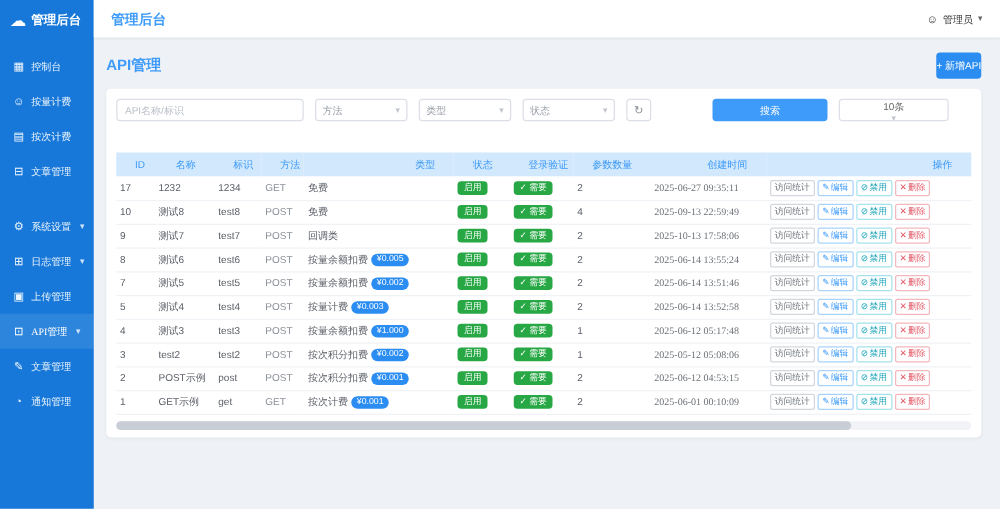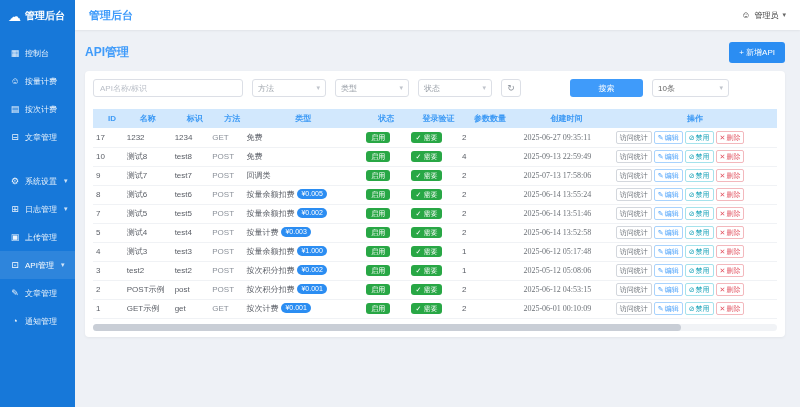--- a/index.html
+++ b/index.html
@@ -11,61 +11,61 @@
     background:#1778d9; color:#fff; }
   .logo { display:flex; align-items:center; gap:4px; padding:9px 6px 8px 8px; }
   .logo-icon { font-size:13px; line-height:1; }
   .logo-text { font-size:10px; font-weight:bold; white-space:nowrap; }
   .menu { margin-top:8px; }
   .side-item { display:flex; align-items:center; gap:5px; height:28px;
     padding-left:10px; cursor:pointer; color:rgba(255,255,255,.92); }
   .side-item.group-start { margin-top:16px; }
   .side-item.active { color:#fff; background:rgba(255,255,255,.10); }
   .si-icon { font-size:9px; width:10px; text-align:center; }
-  .si-label { font-size:8px; white-space:nowrap; }
+  .si-label { font-size:8px; white-space:nowrap;font-family:Liberation Serif, serif; }
   .si-chev { font-size:7px; margin-left:2px; color:rgba(255,255,255,.8); }
 
   
   .topbar { position:absolute; left:75px; top:0; width:725px; height:30px;
     background:#fff; box-shadow:0 1px 2px rgba(0,0,0,.06);
     display:flex; align-items:center; justify-content:space-between; padding:0 14px; }
   .topbar-title { color:#3f9bfa; font-size:11px; font-weight:bold; }
   .user-menu { display:flex; align-items:center; gap:4px; font-size:8px; color:#333; cursor:pointer; }
   .user-menu .u-icon { font-size:9px; }
   .user-menu .u-caret { font-size:7px; color:#666; }
 
   
   .content { position:absolute; left:75px; top:30px; width:725px; height:377px; padding:10px 15px 0 10px; }
   .page-head { display:flex; align-items:center; justify-content:space-between; margin:2px 0 8px 0; }
   .page-title { color:#3f9bfa; font-size:12px; font-weight:bold; }
   .btn-add { background:#2b8df2; color:#fff; border:none; border-radius:3px;
-    font-size:8px; padding:5px 10px; cursor:pointer; }
+    font-size:8px; padding:5px 0; cursor:pointer; }
 
   .card { background:#fff; border-radius:4px; box-shadow:0 1px 3px rgba(0,0,0,.05);
     padding:8px 8px 6px 8px; }
 
   
-  .filters { display:flex; align-items:center; gap:9px; margin-bottom:12px; }
+  .filters { display:flex; align-items:center; gap:9px; margin-bottom:25px; }
   .inp { width:150px; height:18px; border:1px solid #dcdfe6; border-radius:3px;
     font-size:8px; padding:0 6px; color:#555; font-family:inherit; }
   .inp::placeholder { color:#b9bec7; }
   .sel { width:74px; height:18px; border:1px solid #dcdfe6; border-radius:3px;
     display:flex; align-items:center; justify-content:space-between;
     padding:0 5px; font-size:8px; color:#9aa0a8; cursor:pointer; background:#fff; }
   .sel .caret { font-size:7px; color:#c0c4cc; }
   .btn-reset { width:20px; height:18px; border:1px solid #dcdfe6; border-radius:3px;
     background:#fff; color:#8a9099; font-size:9px; line-height:1; cursor:pointer; }
-  .btn-search { margin-left:40px; width:73px; height:18px; background:#3f9bfa; color:#fff;
+  .btn-search { margin-left:40px; width:92px; height:18px; background:#3f9bfa; color:#fff;
     border:none; border-radius:3px; font-size:8px; cursor:pointer; }
-  .sel.pagesize { width:77px; color:#666; }
+  .sel.pagesize { width:88px; color:#666;flex-direction:column; }
 
   
   table { width:100%; border-collapse:collapse; table-layout:fixed; }
-  thead th { background:#d2e8fd; color:#3d9af5; font-size:8px; font-weight:bold;
-    text-align:center; padding:4px 15px; white-space:nowrap; }
+  thead th { background:#d2e8fd; color:#3d9af5; font-size:8px; font-weight:normal;
+    text-align:right; padding:4px 15px; white-space:nowrap; }
   tbody td { font-size:8px; color:#5a5e66; padding:0 3px; height:19px;
     border-bottom:1px solid #f0f2f5; white-space:nowrap; overflow:hidden; }
   td.c-method { color:#8a9099; }
   td.c-time { color:#6d7278;font-family:Liberation Serif, serif; }
   .badge-green { display:inline-block; background:#28a745; color:#fff; font-size:7px;
     border-radius:3px; padding:2px 5px; line-height:1; }
   .badge-price { display:inline-block; background:#2b8df2; color:#fff; font-size:7px;
     border-radius:7px; padding:1px 4px; margin-left:3px; line-height:1.2; vertical-align:1px; }
   .rbtn { font-size:7px; border-radius:2px; padding:2px 3px; margin-right:2px;
     background:#fff; cursor:pointer; line-height:1; font-family:inherit; }
@@ -227,21 +227,21 @@
           </tr>
           <tr>
             <td>9</td>
             <td>测试7</td>
             <td>test7</td>
             <td class="c-method">POST</td>
             <td><span>回调类</span></td>
             <td><span class="badge-green">启用</span></td>
             <td><span class="badge-green">✓ 需要</span></td>
             <td>2</td>
-            <td class="c-time">2025-07-13 17:58:06</td>
+            <td class="c-time">2025-10-13 17:58:06</td>
             <td><button class="rbtn stats">访问统计</button><button class="rbtn edit"><span class="bi">✎</span>编辑</button><button class="rbtn disable"><span class="bi">⊘</span>禁用</button><button class="rbtn delete"><span class="bi">✕</span>删除</button></td>
           </tr>
           <tr>
             <td>8</td>
             <td>测试6</td>
             <td>test6</td>
             <td class="c-method">POST</td>
             <td><span>按量余额扣费</span><span class="badge-price">¥0.005</span></td>
             <td><span class="badge-green">启用</span></td>
             <td><span class="badge-green">✓ 需要</span></td>

